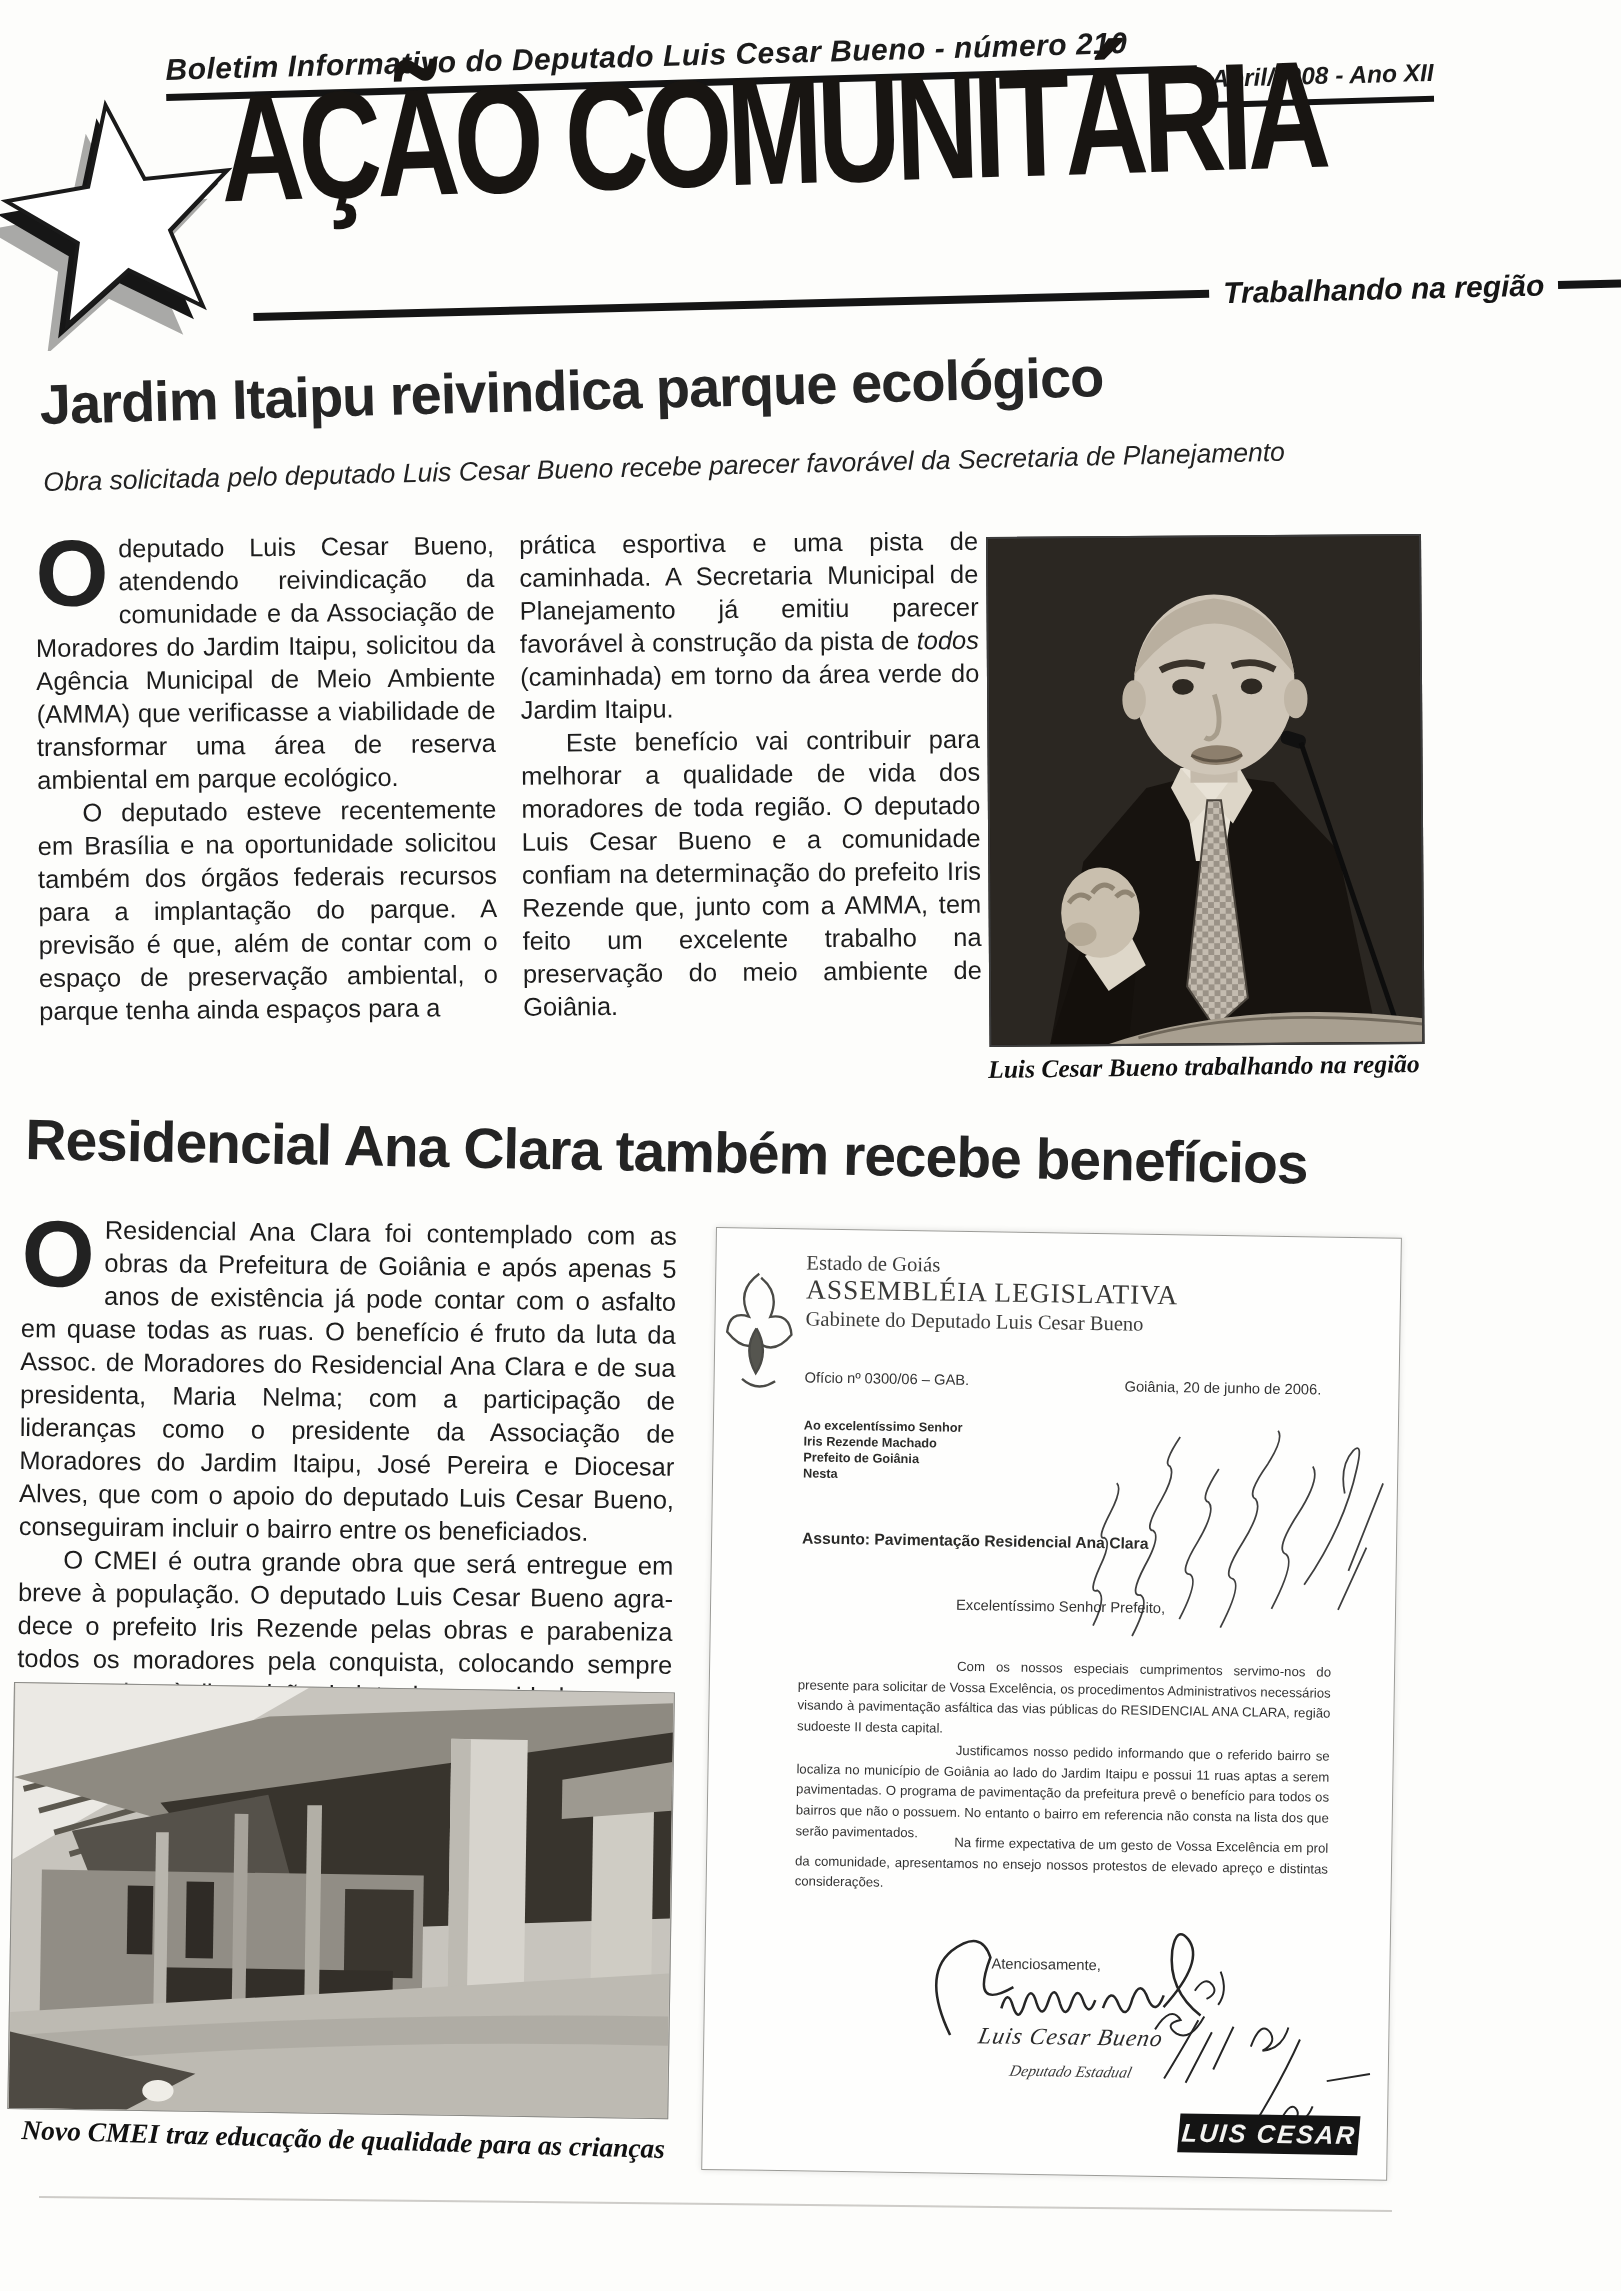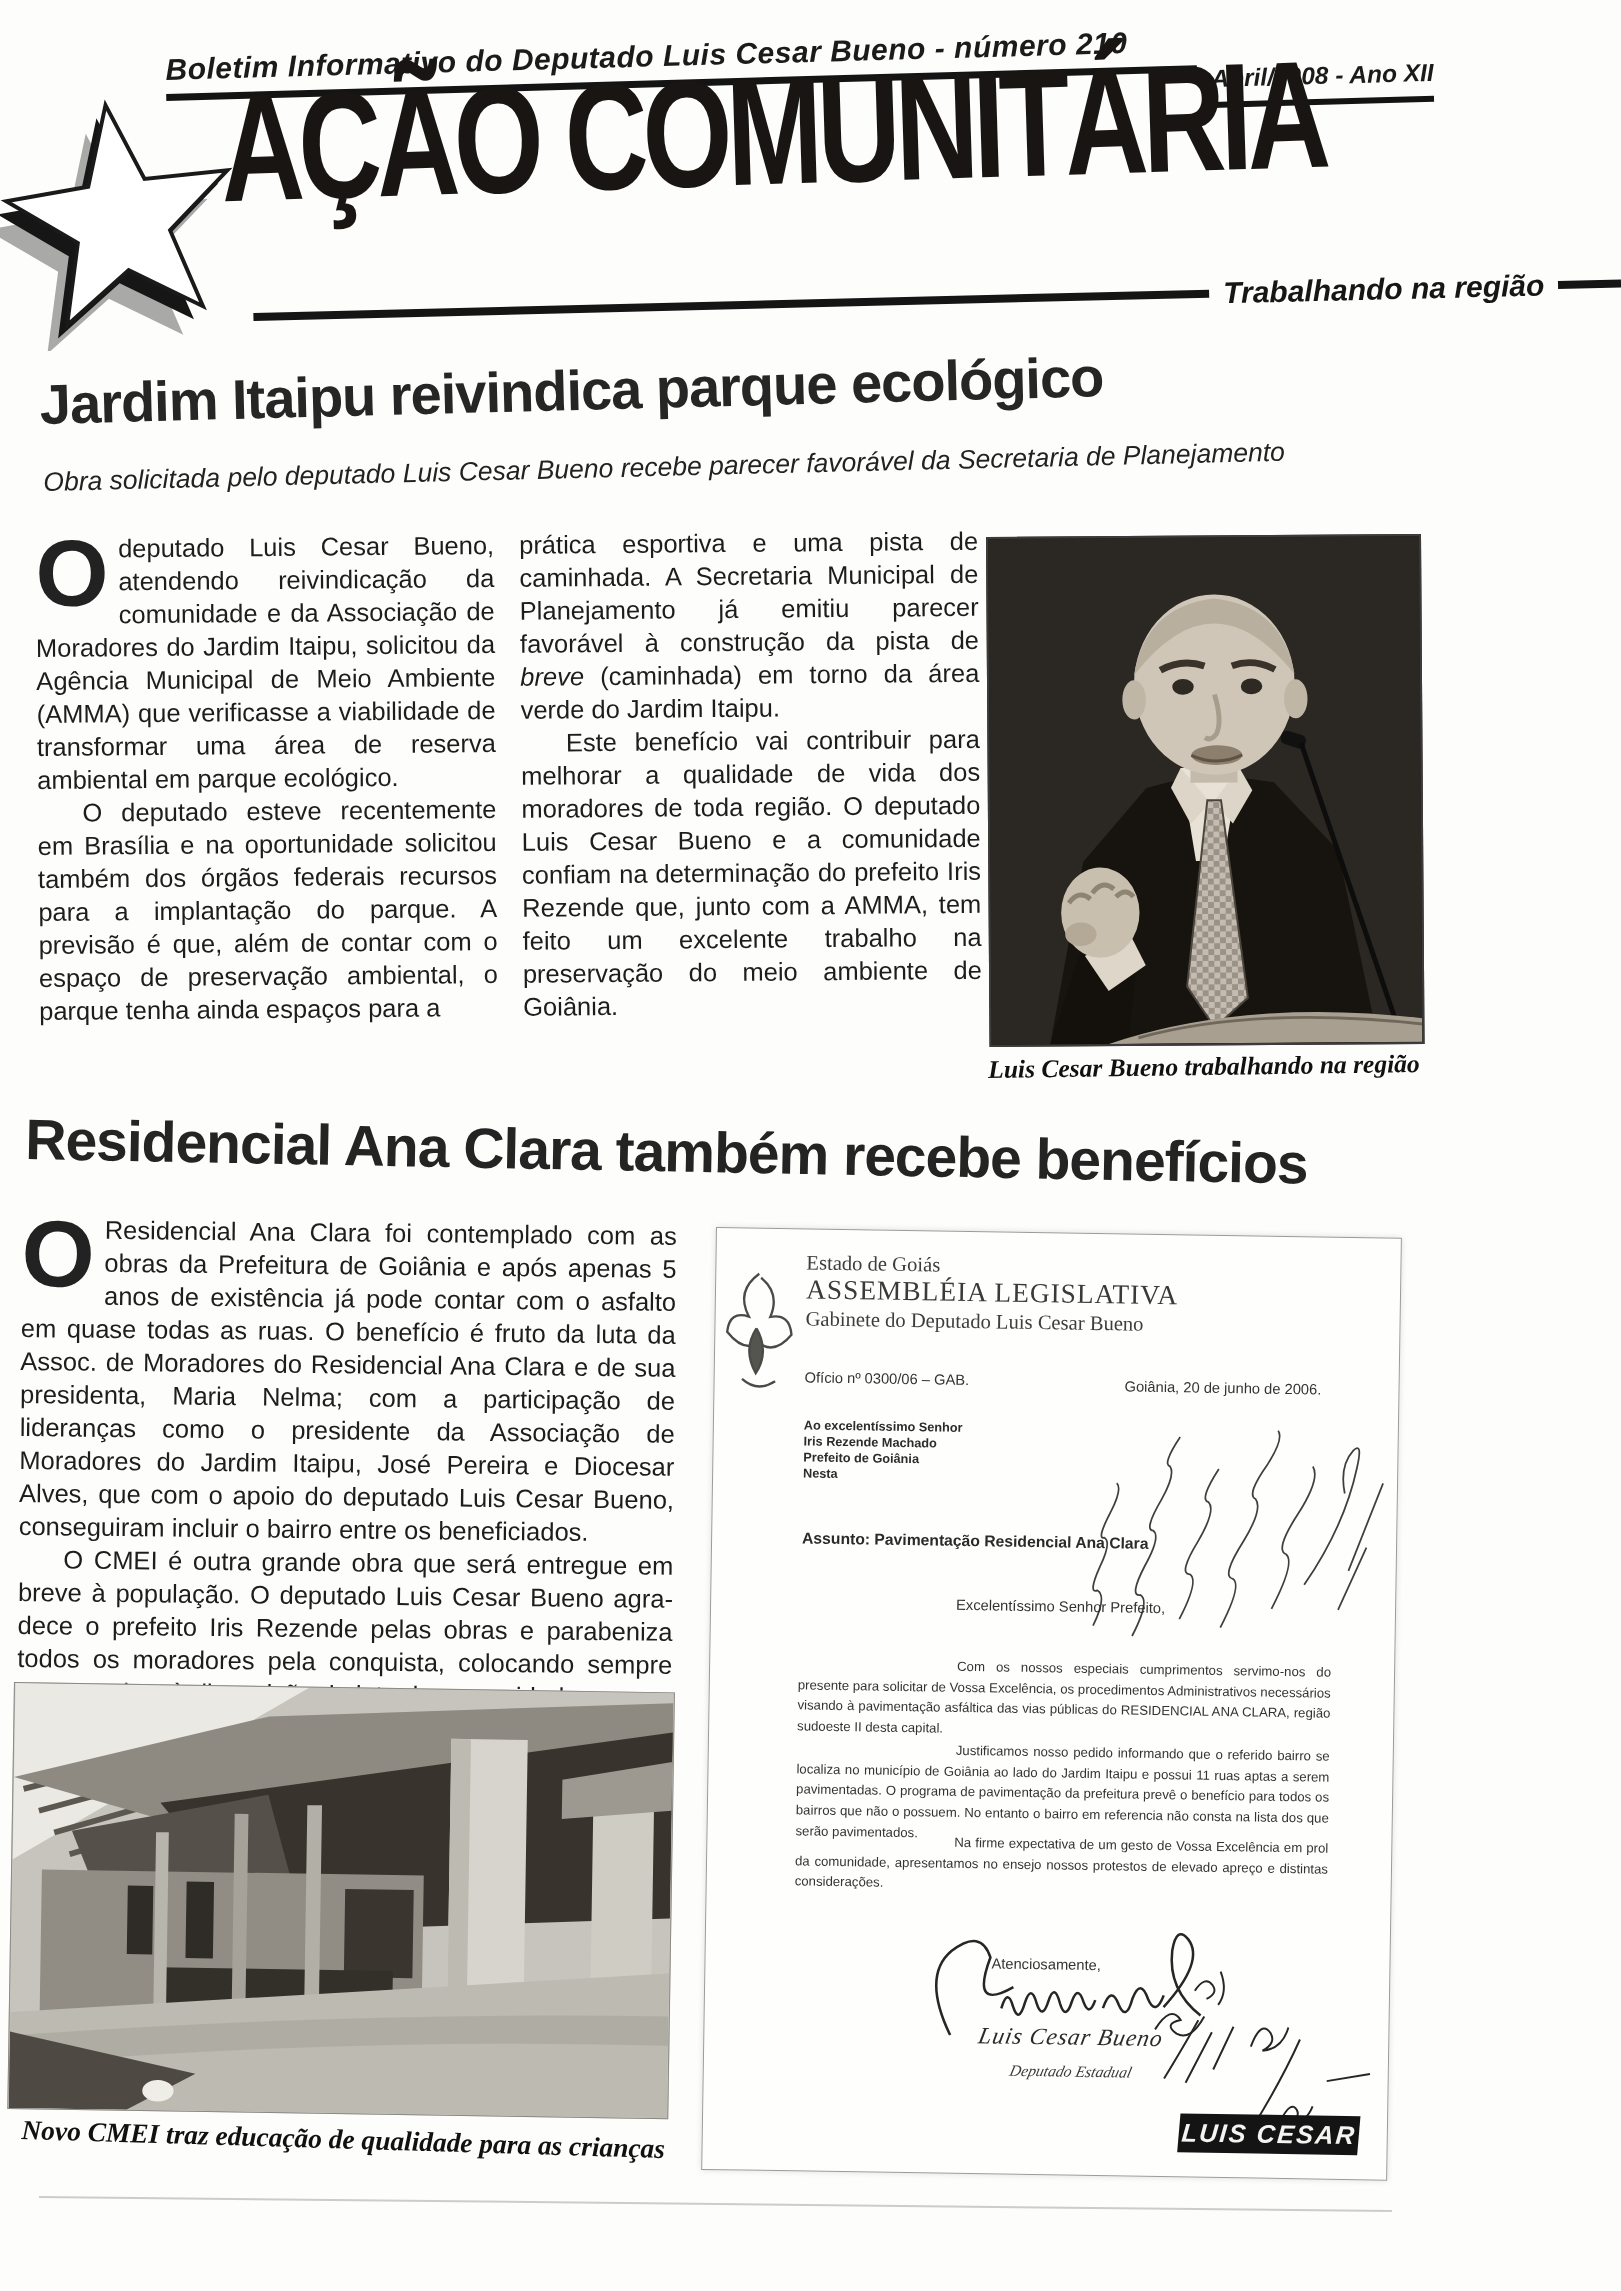--- a/index.html
+++ b/index.html
@@ -109,21 +109,21 @@
 
   <div class="h1a">Jardim Itaipu reivindica parque ecológico</div>
   <div class="sub1">Obra solicitada pelo deputado Luis Cesar Bueno recebe parecer favorável da Secretaria de Planejamento</div>
 
   <div class="cols">
     <div class="col col1">
       <p><span class="dropcap">O</span><span>deputado Luis Cesar Bueno, atendendo reivindicação da comunidade e da Associação de Moradores do Jardim Itaipu, solicitou da Agência Municipal de Meio Ambiente (AMMA) que verificasse a viabilidade de transformar uma área de reserva ambiental em parque ecológico.</span></p>
       <p class="ind">O deputado esteve recentemente em Brasília e na oportunidade solicitou também dos órgãos federais recursos para a implantação do parque. A previsão é que, além de contar com o espaço de preservação ambiental, o parque tenha ainda espaços para a</p>
     </div>
     <div class="col col2">
-      <p><span>prática esportiva e uma pista de caminhada. A Secretaria Municipal de Planejamento já emitiu parecer favorável à construção da pista de </span><em>breve</em><span> (caminhada) em torno da área verde do Jardim Itaipu.</span></p>
+      <p><span>prática esportiva e uma pista de caminhada. A Secretaria Municipal de Planejamento já emitiu parecer favorável à construção da pista de </span><em>todos</em><span> (caminhada) em torno da área verde do Jardim Itaipu.</span></p>
       <p class="ind">Este benefício vai contribuir para melhorar a qualidade de vida dos moradores de toda região. O deputado Luis Cesar Bueno e a comunidade confiam na determinação do prefeito Iris Rezende que, junto com a AMMA, tem feito um excelente trabalho na preservação do meio ambiente de Goiânia.</p>
     </div>
   </div>
 
   <div class="photo1">
     <svg width="431" height="506" viewBox="0 0 440 516">
       <defs>
         <pattern id="tiecheck" width="12" height="12" patternUnits="userSpaceOnUse">
           <rect width="12" height="12" fill="#9a9287"></rect>
           <rect width="6" height="6" fill="#c4bcb0"></rect>

